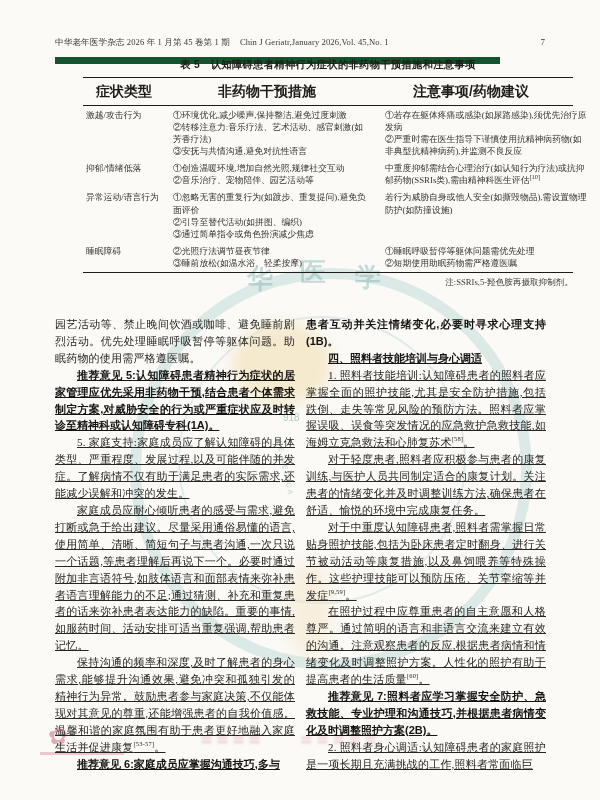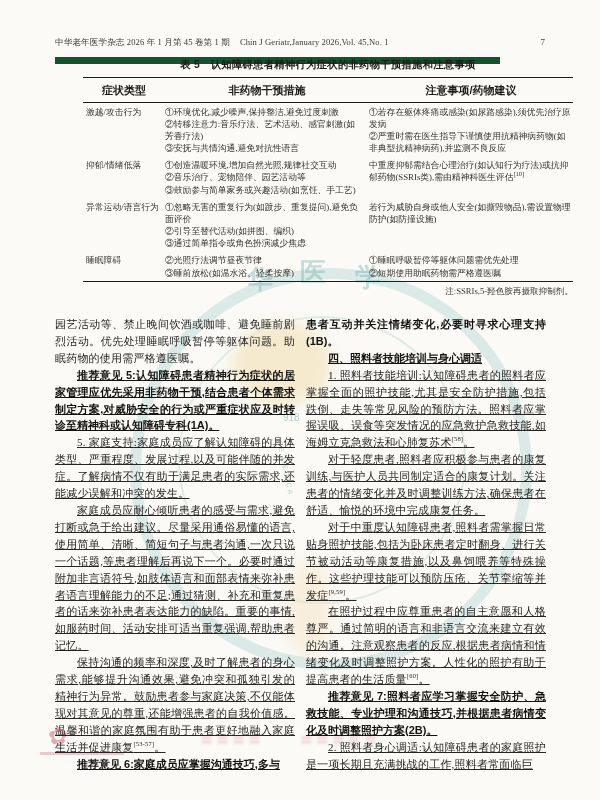--- a/index.html
+++ b/index.html
@@ -22,26 +22,26 @@
   .tblwrap { position:absolute; left:55px; top:58px; width:490px; z-index:2;margin-left:28px; }
   .tbl-title {
     text-align:center; font-family:"Liberation Sans","DejaVu Sans",sans-serif;
     font-weight:bold; font-size:10.3px; color:#1d1c1a; margin-bottom:5px;
     letter-spacing:.3px;
   }
   .tbl { border-top:1.5px solid #1d1c1a; border-bottom:1.5px solid #1d1c1a; }
   .tbl-head {
     display:grid; grid-template-columns:82px 204px 204px;
     font-family:"Liberation Sans","DejaVu Sans",sans-serif; font-weight:bold;
-    font-size:11px; text-align:center; padding:5px 0 4px;
+    font-size:14px; text-align:center; padding:5px 0 4px;
     border-bottom:.8px solid #1d1c1a; color:#1d1c1a;
   }
   .tbl-row {
     display:grid; grid-template-columns:82px 204px 204px;
-    font-size:8.8px; line-height:12.3px; padding:2.5px 0 2px; color:#33322f;
+    font-size:8.8px; line-height:12.3px; padding:2.5px 0 2px; color:#33322f;gap:8px;
   }
   .tbl-row .c1 { padding-left:3px; }
   .tbl-row .c2 { padding-right:10px; }
   .tbl-row .c3 { padding-right:2px; }
   .tbl-note { font-size:8.6px; color:#3a3936; margin-top:4px;text-align:right; }
   sup { font-size:6.5px; vertical-align:super; line-height:0; }
   
   .col {
     position:absolute; top:316px; width:240px; z-index:2;
     font-size:11px; line-height:16.9px; text-align:justify;
@@ -135,21 +135,20 @@
             <div class="c3">
               <div>①若存在躯体疼痛或感染(如尿路感染),须优先治疗原发病</div>
               <div>②严重时需在医生指导下谨慎使用抗精神病药物(如非典型抗精神病药),并监测不良反应</div>
             </div>
           </div>
           <div class="tbl-row">
             <div class="c1">抑郁/情绪低落</div>
             <div class="c2">
               <div>①创造温暖环境,增加自然光照,规律社交互动</div>
               <div>②音乐治疗、宠物陪伴、园艺活动等</div>
-              <div>③鼓励参与简单家务或兴趣活动(如烹饪、手工艺)</div>
             </div>
             <div class="c3">
               <div>中重度抑郁需结合心理治疗(如认知行为疗法)或抗抑郁药物(SSRIs类),需由精神科医生评估<sup>[10]</sup></div>
             </div>
           </div>
           <div class="tbl-row">
             <div class="c1">异常运动/语言行为</div>
             <div class="c2">
               <div>①忽略无害的重复行为(如踱步、重复提问),避免负面评价</div>
               <div>②引导至替代活动(如拼图、编织)</div>

